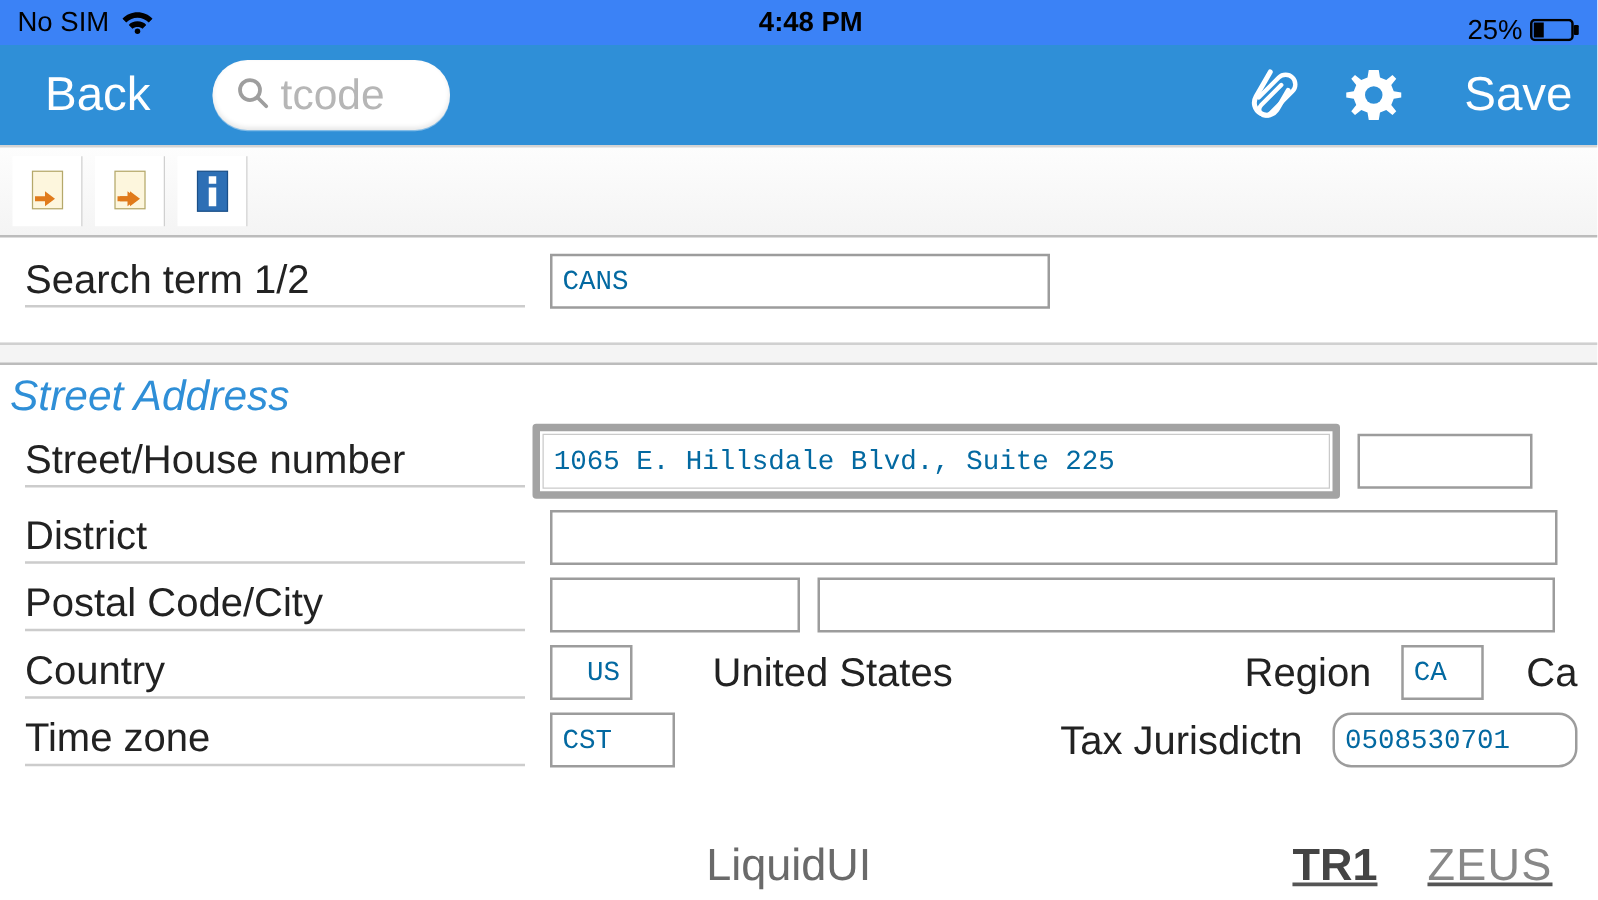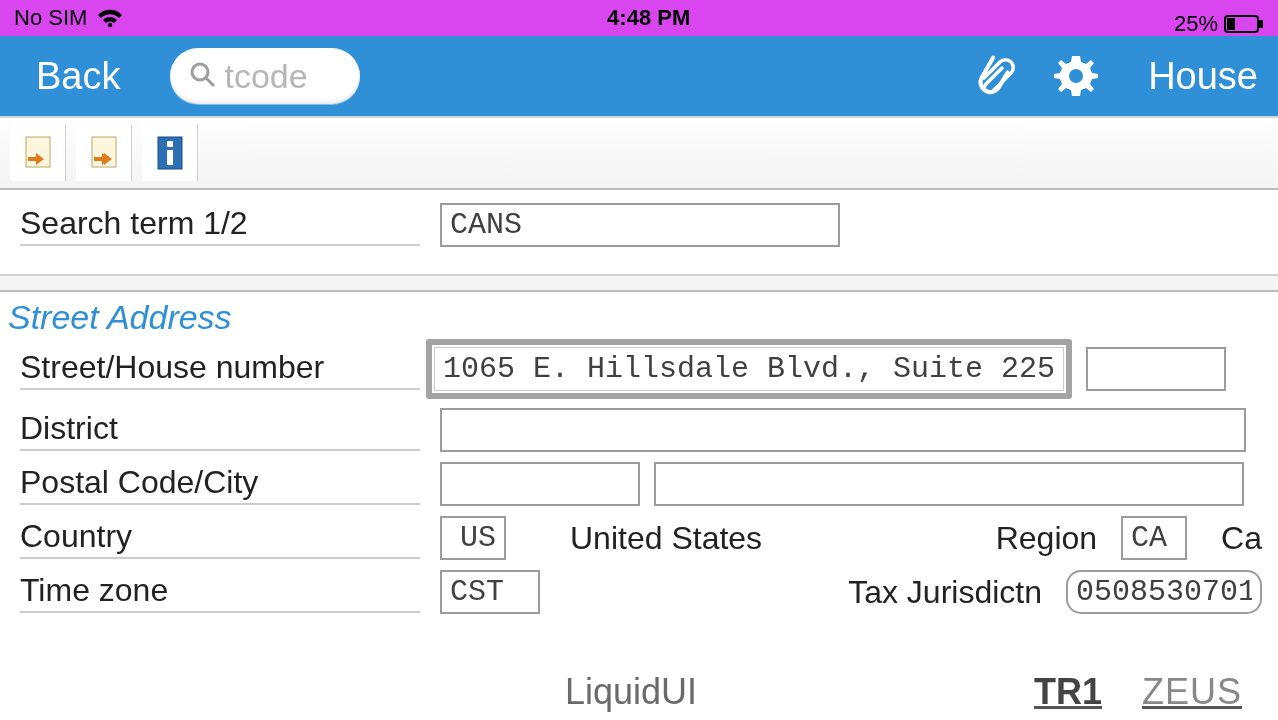--- a/index.html
+++ b/index.html
@@ -1,21 +1,21 @@
 <!DOCTYPE html>
 <html><head>
 <meta charset="utf-8">
 <style>
   * { box-sizing: border-box; margin: 0; padding: 0; }
   html, body { width: 1278px; height: 720px; font-family: -apple-system, "Helvetica Neue", Arial, sans-serif; background:#fff; overflow:hidden; }
 
   
   .statusbar {
     height: 36px;
-    background: #d946ef;
+    background: #3b82f6;
     color: #000;
     display: flex;
     align-items: center;
     justify-content: space-between;
     padding: 0 14px;
     font-size: 22px;
     font-weight: 500;
   }
   .sb-left { display:flex; align-items:center; gap:10px; }
   .sb-right { display:flex; align-items:center; gap:6px;margin-top:12px; }
@@ -96,26 +96,26 @@
     color:#222;
   }
   .field-label {
     width: 400px;
     border-bottom: 2px solid #ccc;
     padding-bottom: 2px;
     font-weight: 400;
   }
   .text-input {
     font-family: "Courier New", monospace;
-    font-size: 30px;
+    font-size: 22px;
     height: 44px;
     border: 2px solid #9c9c9c;
     background:#fff;
     padding: 0 8px;
-    color:#404040;
+    color:#0369a1;
   }
   .highlight-box {
     border: 6px solid #a3a3a3;
     border-radius: 3px;
     padding: 2px;
     display:inline-flex;
   }
   .highlight-box .text-input { border-color:#cacaca; }
 
   .section-separator {
@@ -193,21 +193,21 @@
       <path d="M30 10 L14 26 C10 30 10 36 14 40 C18 44 24 44 28 40 L40 28" fill="none" stroke="#fff" stroke-width="4" stroke-linecap="round" transform="rotate(-15 22 22) translate(-4 -6)"></path>
       <path d="M12 24 L28 8 C31 5 36 5 39 8 C42 11 42 16 39 19 L21 37 C19 39 16 39 14 37 C12 35 12 32 14 30 L30 14" fill="none" stroke="#fff" stroke-width="3.5" stroke-linecap="round"></path>
     </svg>
   </div>
   <div class="nav-icon">
     <svg width="48" height="48" viewBox="0 0 48 48">
       <path d="M24 4 L28 4 L29 10 L34 12 L39 8 L42 11 L38 16 L40 21 L46 22 L46 26 L40 27 L38 32 L42 37 L39 40 L34 36 L29 38 L28 44 L24 44 L20 44 L19 38 L14 36 L9 40 L6 37 L10 32 L8 27 L2 26 L2 22 L8 21 L10 16 L6 11 L9 8 L14 12 L19 10 L20 4 Z" fill="#fff"></path>
       <circle cx="24" cy="24" r="7" fill="#2f8fd7"></circle>
     </svg>
   </div>
-  <div class="nav-save">House</div>
+  <div class="nav-save">Save</div>
 </div>
 
 <div class="minitoolbar">
   <div class="mtbtn">
     <svg width="32" height="36" viewBox="0 0 32 36">
       <rect x="4" y="2" width="24" height="30" fill="#fdf6dd" stroke="#b5a86a"></rect>
       <polygon points="6,22 14,22 14,18 22,24 14,30 14,26 6,26" fill="#e07b1c"></polygon>
     </svg>
   </div>
   <div class="mtbtn">

